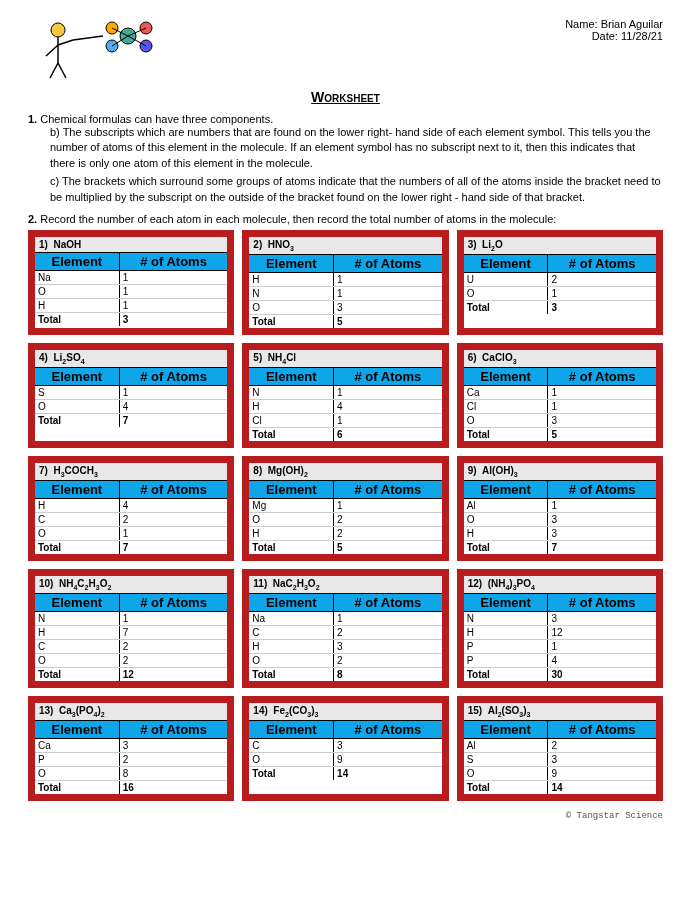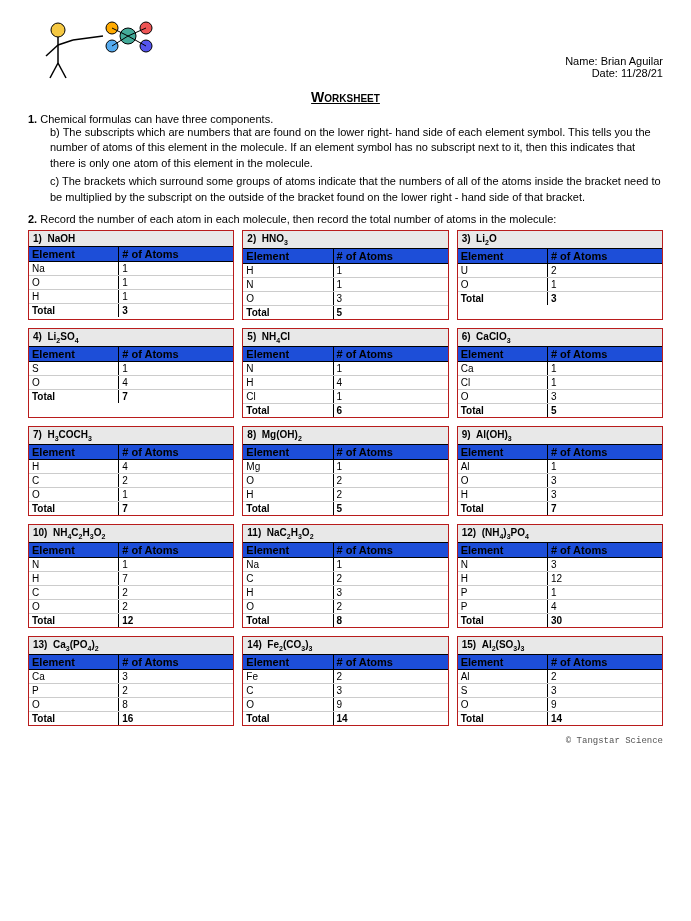--- a/index.html
+++ b/index.html
@@ -39,42 +39,42 @@
     .sub-item-label {
       font-weight: normal;
     }
     .tables-grid {
       display: grid;
       grid-template-columns: repeat(3, 1fr);
       gap: 8px;
       margin-bottom: 6px;
     }
     .molecule-table {
-      border: 1px solid #b91c1c;
+      border: 7px solid #b91c1c;
       font-size: 10px;
     }
     .molecule-title {
       background: #e8e8e8;
       padding: 2px 4px;
       font-weight: bold;
       border-bottom: 1px solid #000;
       font-size: 10px;
     }
     .molecule-table table {
       width: 100%;
       border-collapse: collapse;
     }
     .molecule-table table th {
       border-bottom: 1px solid #000;
       border-right: 1px solid #000;
       padding: 1px 3px;
-      text-align: left;
+      text-align: center;
       font-weight: bold;
-      font-size: 11px;
-      background: #1d4ed8;
+      font-size: 13px;
+      background: #0ea5e9;
     }
     .molecule-table table th:last-child {
       border-right: none;
     }
     .molecule-table table td {
       border-bottom: 1px solid #ccc;
       border-right: 1px solid #000;
       padding: 1px 3px;
       font-size: 10px;
     }
@@ -85,21 +85,21 @@
       border-top: 1px solid #000;
       border-bottom: none;
       font-weight: bold;
     }
     .molecule-table table tr:last-child td {
       border-bottom: none;
     }
     .page-top {
       display: flex;
       justify-content: space-between;
-      align-items: flex-end;
+      align-items: flex-start;
       margin-bottom: 6px;
     }
     .logo-placeholder {
       width: 130px;
       height: 65px;
       position: relative;
     }
     sub { font-size: 7px; vertical-align: sub; }
     .footer {
       text-align: right;
@@ -560,24 +560,20 @@
       <div class="molecule-title">14)&nbsp;&nbsp;Fe<sub>2</sub>(CO<sub>3</sub>)<sub>3</sub></div>
       <table>
         <thead>
           <tr>
             <th>Element</th>
             <th># of Atoms</th>
           </tr>
         </thead>
         <tbody>
           <tr>
-            <td>Fe</td>
-            <td>2</td>
-          </tr>
-          <tr>
             <td>C</td>
             <td>3</td>
           </tr>
           <tr>
             <td>O</td>
             <td>9</td>
           </tr>
           <tr class="total-row">
             <td>Total</td>
             <td>14</td>

